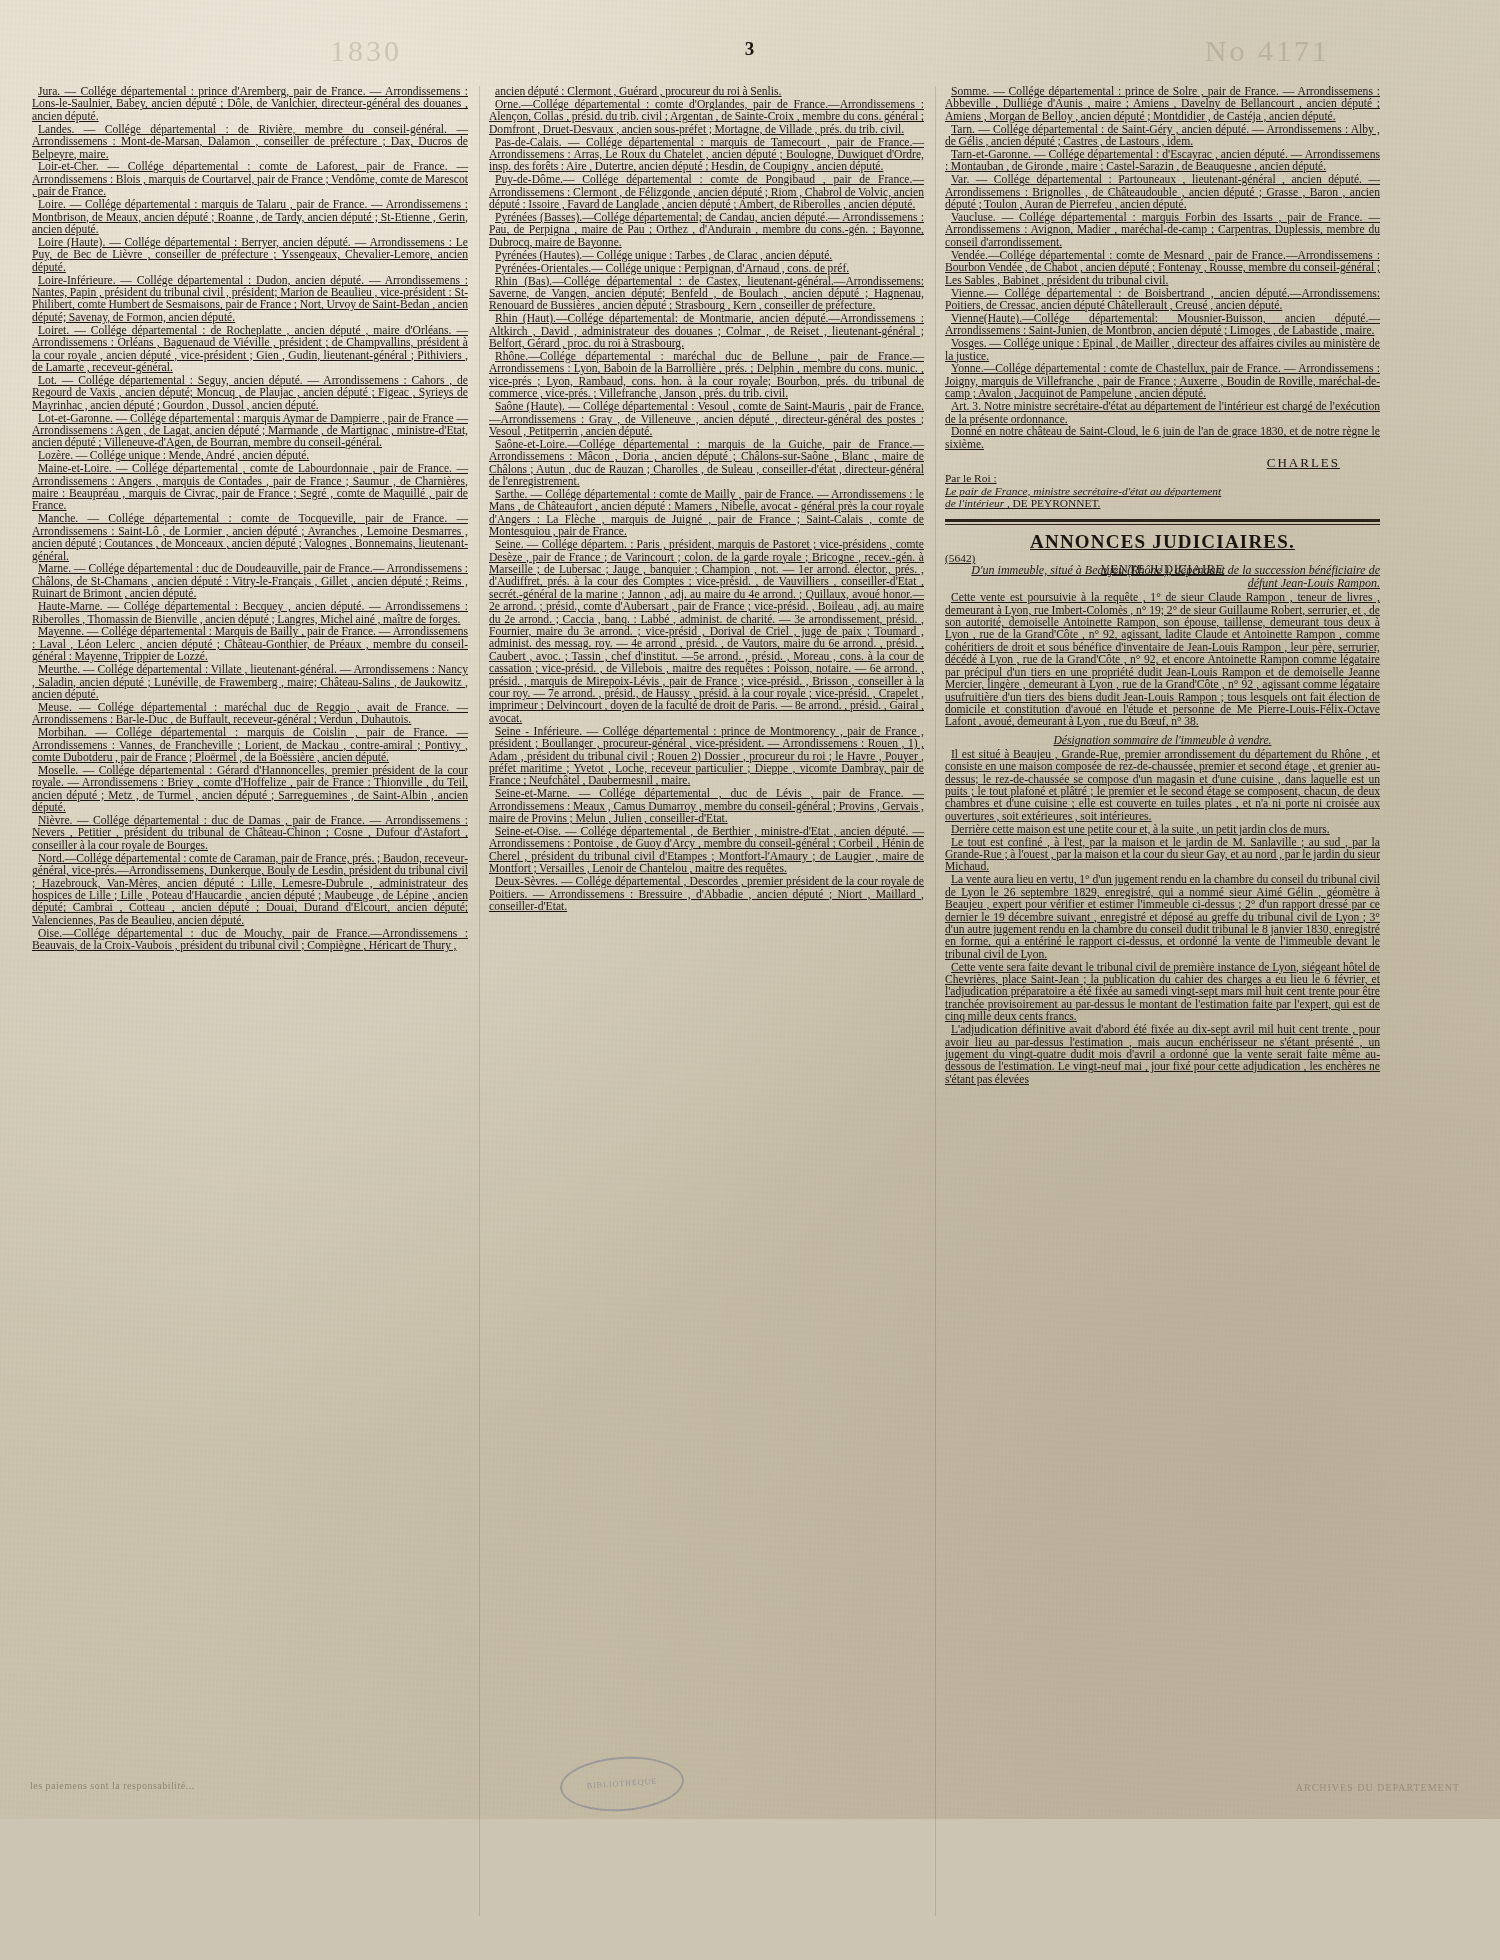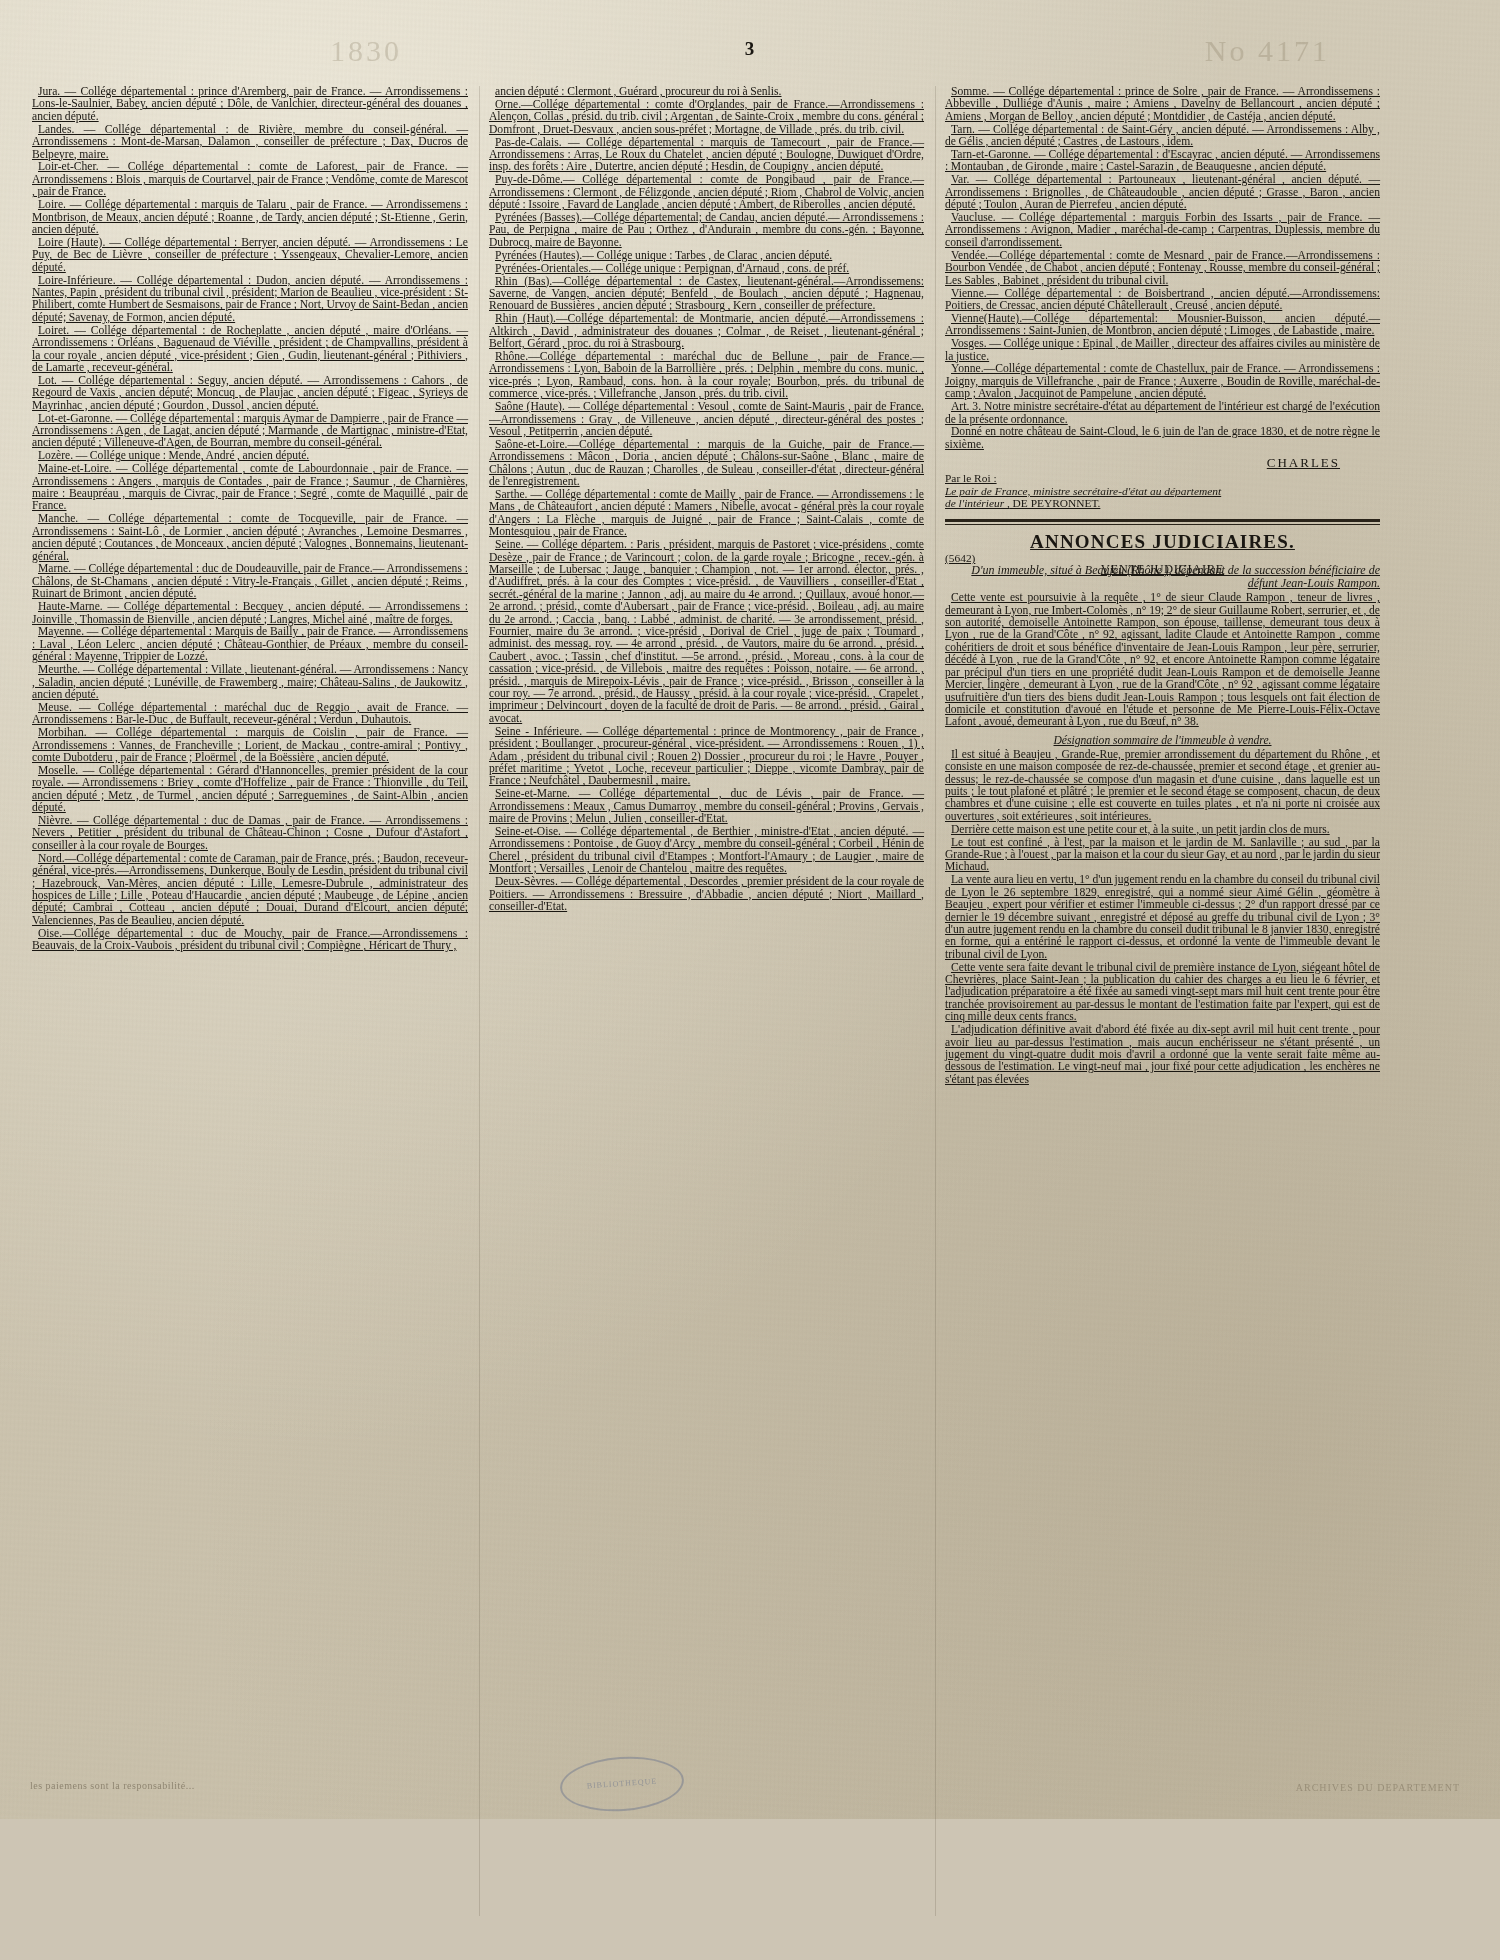--- a/index.html
+++ b/index.html
@@ -197,21 +197,21 @@
         <p class="entry">Loire. — Collége départemental : marquis de Talaru , pair de France. — Arrondissemens : Montbrison, de Meaux, ancien député ; Roanne , de Tardy, ancien député ; St-Etienne , Gerin, ancien député.</p>
         <p class="entry">Loire (Haute). — Collége départemental : Berryer, ancien député. — Arrondissemens : Le Puy, de Bec de Lièvre , conseiller de préfecture ; Yssengeaux, Chevalier-Lemore, ancien député.</p>
         <p class="entry">Loire-Inférieure. — Collége départemental : Dudon, ancien député. — Arrondissemens : Nantes, Papin , président du tribunal civil , président; Marion de Beaulieu , vice-président : St-Philibert, comte Humbert de Sesmaisons, pair de France ; Nort, Urvoy de Saint-Bedan , ancien député; Savenay, de Formon, ancien député.</p>
         <p class="entry">Loiret. — Collége départemental : de Rocheplatte , ancien député , maire d'Orléans. — Arrondissemens : Orléans , Baguenaud de Viéville , président ; de Champvallins, président à la cour royale , ancien député , vice-président ; Gien , Gudin, lieutenant-général ; Pithiviers , de Lamarte , receveur-général.</p>
         <p class="entry">Lot. — Collége départemental : Seguy, ancien député. — Arrondissemens : Cahors , de Regourd de Vaxis , ancien député; Moncuq , de Plaujac , ancien député ; Figeac , Syrieys de Mayrinhac , ancien député ; Gourdon , Dussol , ancien député.</p>
         <p class="entry">Lot-et-Garonne. — Collége départemental : marquis Aymar de Dampierre , pair de France — Arrondissemens : Agen , de Lagat, ancien député ; Marmande , de Martignac , ministre-d'Etat, ancien député ; Villeneuve-d'Agen, de Bourran, membre du conseil-général.</p>
         <p class="entry">Lozère. — Collége unique : Mende, André , ancien député.</p>
         <p class="entry">Maine-et-Loire. — Collége départemental , comte de Labourdonnaie , pair de France. — Arrondissemens : Angers , marquis de Contades , pair de France ; Saumur , de Charnières, maire : Beaupréau , marquis de Civrac, pair de France ; Segré , comte de Maquillé , pair de France.</p>
         <p class="entry">Manche. — Collége départemental : comte de Tocqueville, pair de France. — Arrondissemens : Saint-Lô , de Lormier , ancien député ; Avranches , Lemoine Desmarres , ancien député ; Coutances , de Monceaux , ancien député ; Valognes , Bonnemains, lieutenant-général.</p>
         <p class="entry">Marne. — Collége départemental : duc de Doudeauville, pair de France.— Arrondissemens : Châlons, de St-Chamans , ancien député : Vitry-le-Français , Gillet , ancien député ; Reims , Ruinart de Brimont , ancien député.</p>
-        <p class="entry">Haute-Marne. — Collége départemental : Becquey , ancien député. — Arrondissemens : Joinville , Thomassin de Bienville , ancien député ; Langres, Michel ainé , maître de forges.</p>
+        <p class="entry">Haute-Marne. — Collége départemental : Becquey , ancien député. — Arrondissemens : Riberolles , Thomassin de Bienville , ancien député ; Langres, Michel ainé , maître de forges.</p>
         <p class="entry">Mayenne. — Collége départemental : Marquis de Bailly , pair de France. — Arrondissemens : Laval , Léon Lelerc , ancien député ; Château-Gonthier, de Préaux , membre du conseil-général : Mayenne, Trippier de Lozzé.</p>
         <p class="entry">Meurthe. — Collége départemental : Villate , lieutenant-général. — Arrondissemens : Nancy , Saladin, ancien député ; Lunéville, de Frawemberg , maire; Château-Salins , de Jaukowitz , ancien député.</p>
         <p class="entry">Meuse. — Collége départemental : maréchal duc de Reggio , avait de France. — Arrondissemens : Bar-le-Duc , de Buffault, receveur-général ; Verdun , Duhautois.</p>
         <p class="entry">Morbihan. — Collége départemental : marquis de Coislin , pair de France. — Arrondissemens : Vannes, de Francheville ; Lorient, de Mackau , contre-amiral ; Pontivy , comte Dubotderu , pair de France ; Ploërmel , de la Boëssière , ancien député.</p>
         <p class="entry">Moselle. — Collége départemental : Gérard d'Hannoncelles, premier président de la cour royale. — Arrondissemens : Briey , comte d'Hoffelize , pair de France : Thionville , du Teil, ancien député ; Metz , de Turmel , ancien député ; Sarreguemines , de Saint-Albin , ancien député.</p>
         <p class="entry">Nièvre. — Collége départemental : duc de Damas , pair de France. — Arrondissemens : Nevers , Petitier , président du tribunal de Château-Chinon ; Cosne , Dufour d'Astafort , conseiller à la cour royale de Bourges.</p>
         <p class="entry">Nord.—Collége départemental : comte de Caraman, pair de France, prés. ; Baudon, receveur-général, vice-prés.—Arrondissemens, Dunkerque, Bouly de Lesdin, président du tribunal civil ; Hazebrouck, Van-Mères, ancien député : Lille, Lemesre-Dubrule , administrateur des hospices de Lille ; Lille , Poteau d'Haucardie , ancien député ; Maubeuge , de Lépine , ancien député; Cambrai , Cotteau , ancien député ; Douai, Durand d'Elcourt, ancien député; Valenciennes, Pas de Beaulieu, ancien député.</p>
         <p class="entry">Oise.—Collége départemental : duc de Mouchy, pair de France.—Arrondissemens : Beauvais, de la Croix-Vaubois , président du tribunal civil ; Compiègne , Héricart de Thury ,</p>
       </div>
     <div class="col" id="col2">

